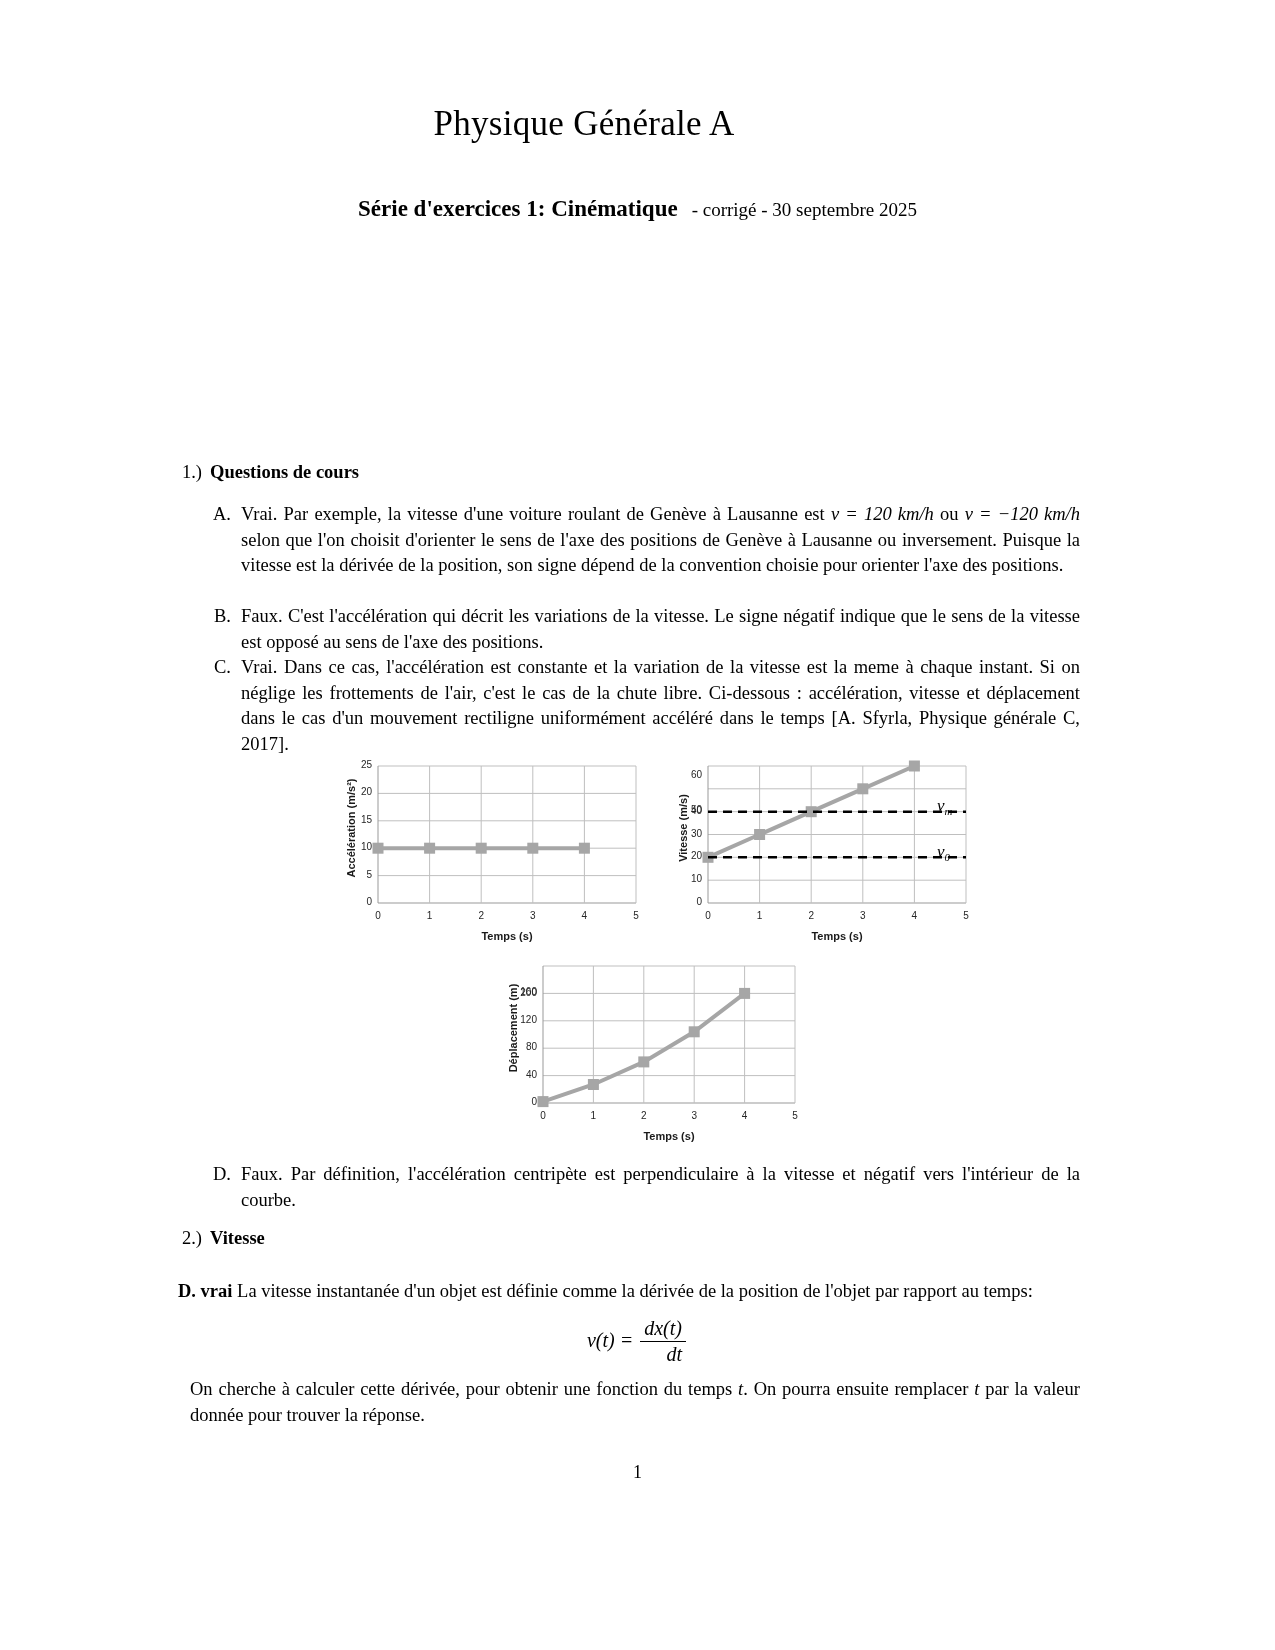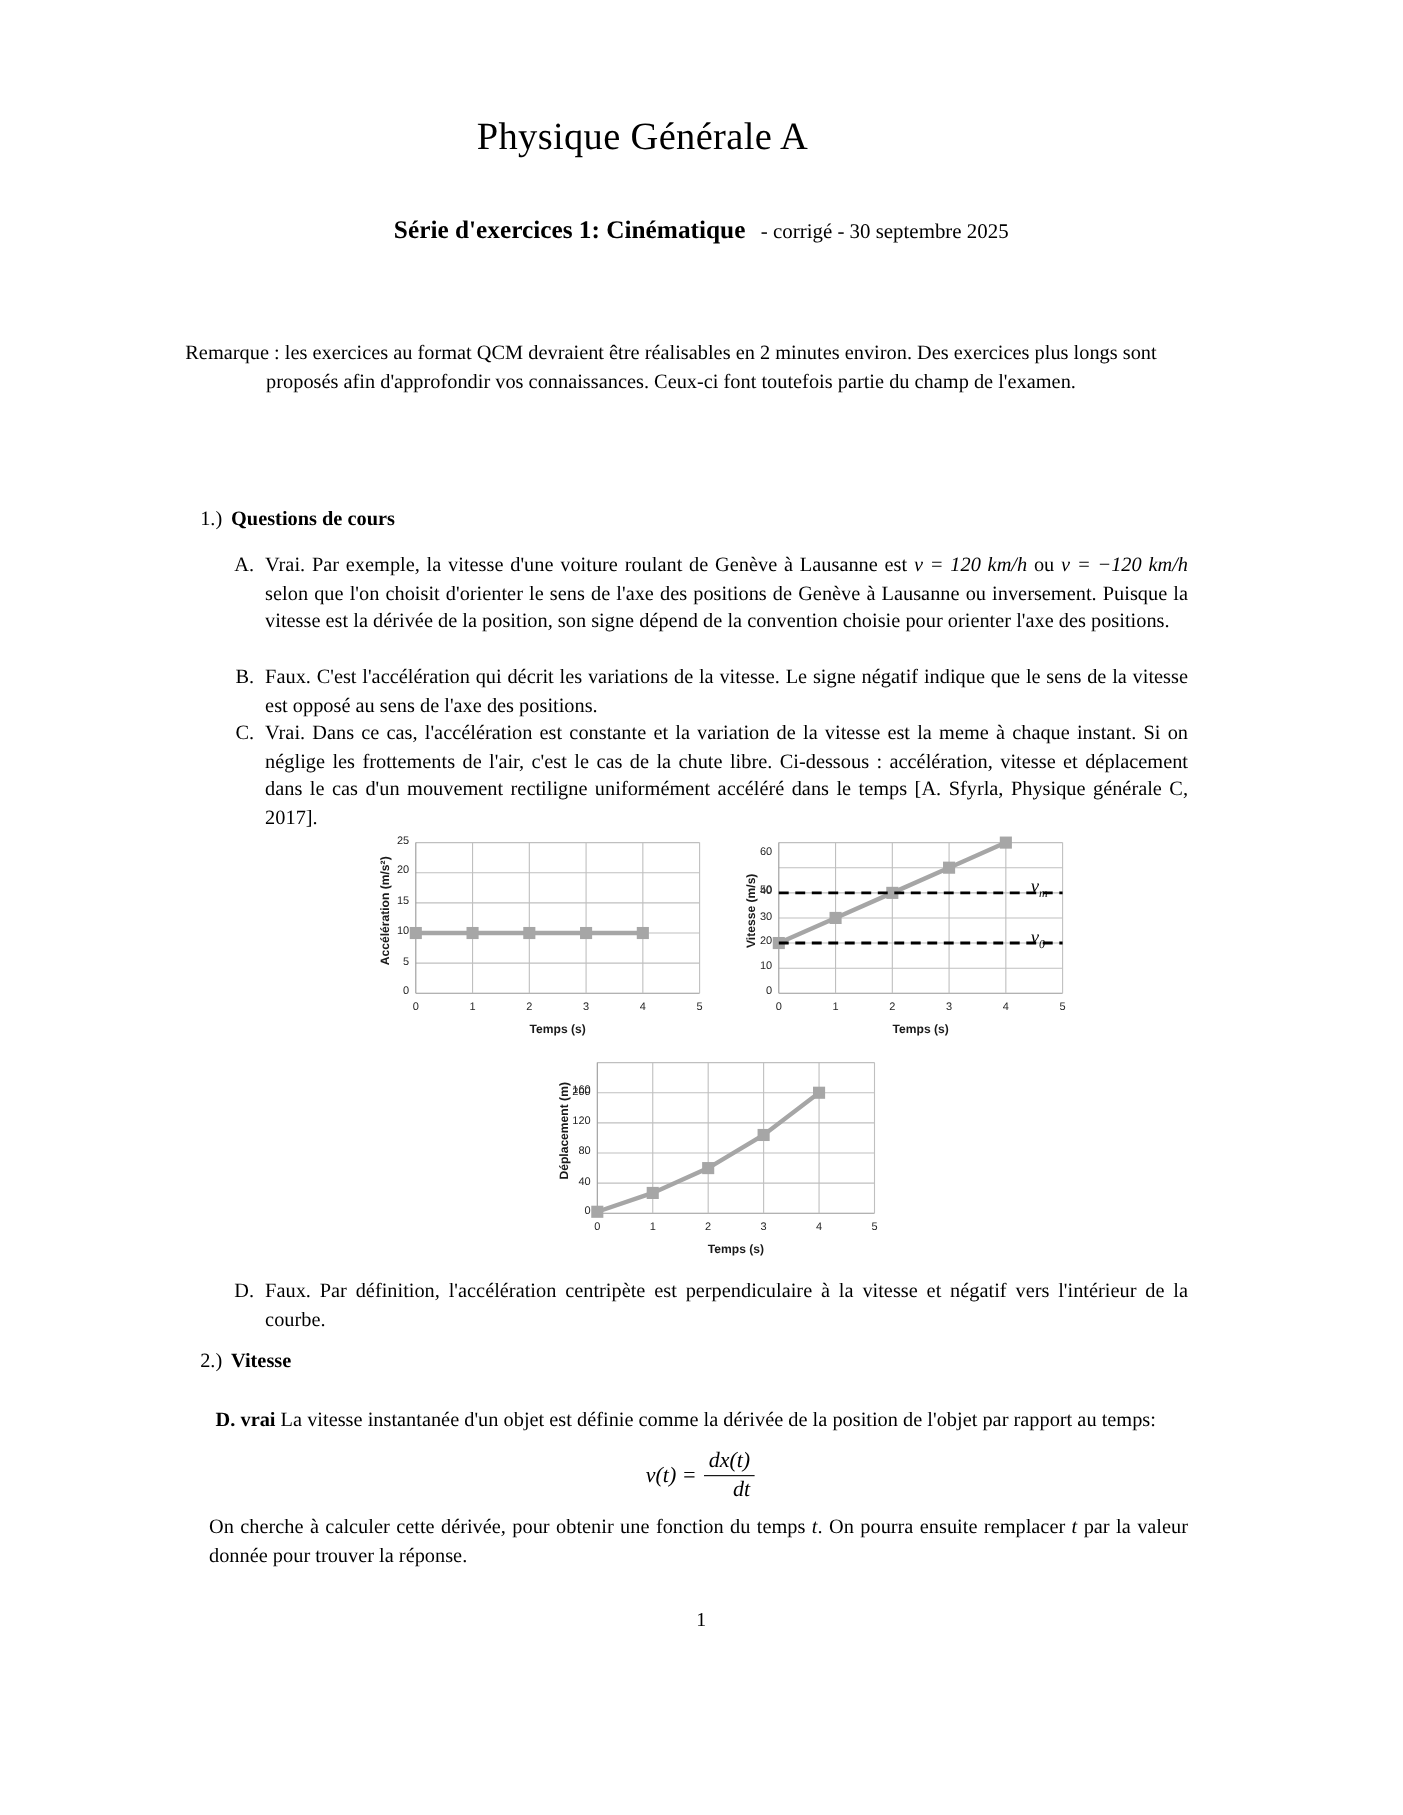--- a/index.html
+++ b/index.html
@@ -183,21 +183,20 @@
 <body>
 
 <div class="page">
 
   <div class="doc-title">Physique Générale A</div>
 
   <div class="subtitle-row">
     <span class="subtitle-main">Série d'exercices 1: Cinématique</span><span class="subtitle-sub">- corrigé - 30 septembre 2025</span>
   </div>
 
-  <div class="remark">Remarque : les exercices au format QCM devraient être réalisables en 2 minutes environ. Des exercices plus longs sont proposés afin d'approfondir vos connaissances. Ceux-ci font toutefois partie du champ de l'examen.</div>
 
   <div class="item-num" style="left:158px; top:462px; width:600px;">
     <span class="num">1.)</span>
     <span class="head">Questions de cours</span>
   </div>
 
   <div class="sub" style="left:205px; top:502px; width:875px;">
     <span class="letter">A.</span>
     <div class="body"><span>Vrai. Par exemple, la vitesse d'une voiture roulant de Genève à Lausanne est </span><span class="mi">v = 120 km/h</span><span> ou </span><span class="mi">v = −120 km/h</span><span> selon que l'on choisit d'orienter le sens de l'axe des positions de Genève à Lausanne ou inversement. Puisque la vitesse est la dérivée de la position, son signe dépend de la convention choisie pour orienter l'axe des positions.</span></div>
   </div>
@@ -372,21 +371,21 @@
   <div class="sub" style="left:205px; top:1162px; width:875px;">
     <span class="letter">D.</span>
     <div class="body">Faux. Par définition, l'accélération centripète est perpendiculaire à la vitesse et négatif vers l'intérieur de la courbe.</div>
   </div>
 
   <div class="item-num" style="left:158px; top:1228px; width:600px;">
     <span class="num">2.)</span>
     <span class="head">Vitesse</span>
   </div>
 
-  <div class="para" style="left:196px; top:1278px; width:890px;">
+  <div class="para" style="left:178px; top:1278px; width:890px;">
     <b>D. vrai</b><span> La vitesse instantanée d'un objet est définie comme la dérivée de la position de l'objet par rapport au temps:</span>
   </div>
 
   <div class="equation">
     <span class="mi">v(t) =</span>
     <span class="frac">
       <span class="top">dx(t)</span>
       <span class="bot">dt</span>
     </span>
   </div>

